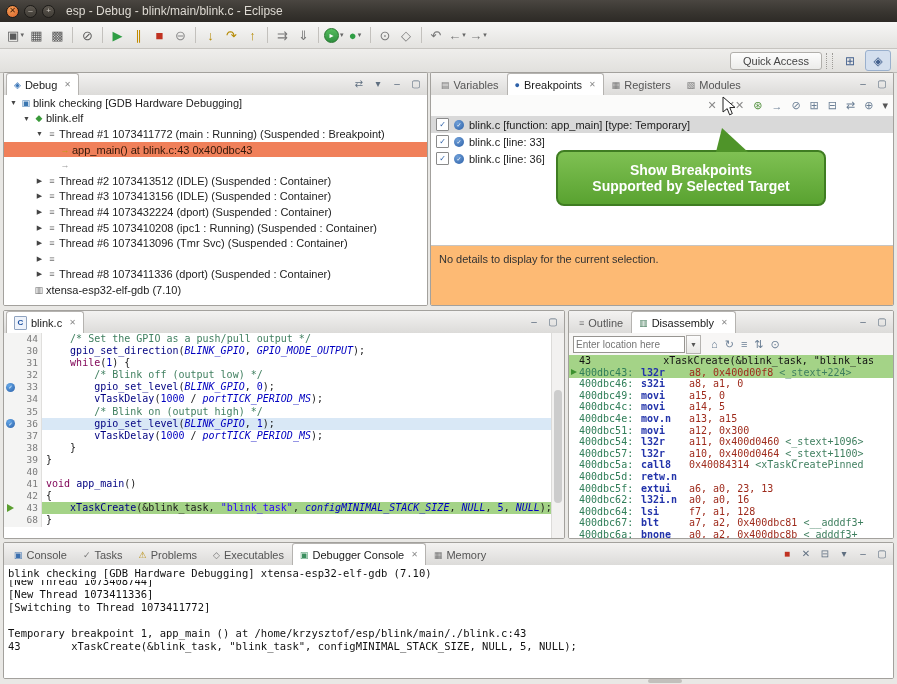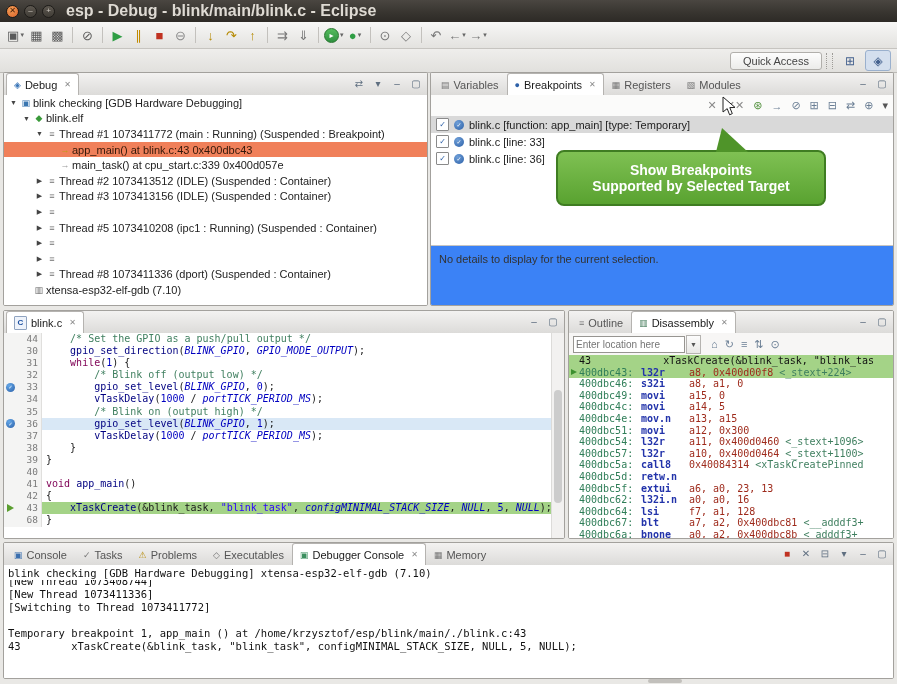--- a/index.html
+++ b/index.html
@@ -6,21 +6,21 @@
   #window{position:relative;width:897px;height:684px;background:#e9e8e5;overflow:hidden;
           font-family:"Liberation Sans",sans-serif;font-size:12px;color:#222;}
 
   
   .titlebar{position:absolute;left:0;top:0;right:0;height:22px;
     background:linear-gradient(#4a4641,#37342f 60%,#2d2a26);display:flex;align-items:center;padding:0 6px;gap:5px;}
   .wbtn{width:13px;height:13px;border-radius:50%;border:1px solid #1d1b18;display:flex;align-items:center;justify-content:center;
     font-size:8px;line-height:1;box-sizing:border-box;}
   .wbtn.close{background:radial-gradient(circle at 35% 30%,#f49d53,#d9632c);color:#47200a;}
   .wbtn.gray{background:linear-gradient(#5d5850,#403c36);color:#cfcac2;}
-  .wtitle{color:#dedad3;font-weight:bold;font-size:16px;margin-left:6px;white-space:nowrap;}
+  .wtitle{color:#dedad3;font-weight:normal;font-size:12px;margin-left:6px;white-space:nowrap;}
 
   
   .toolbar{position:absolute;top:22px;left:0;right:0;height:26px;background:linear-gradient(#f7f7f6,#e3e2df);
     border-bottom:1px solid #c6c4c0;display:flex;align-items:center;padding:0 5px;}
   .tb-btn{height:20px;min-width:19px;display:flex;align-items:center;justify-content:center;margin:0 1px;
     border-radius:3px;color:#5a5a5a;font-size:13px;cursor:default;}
   .tb-sep{width:1px;height:16px;background:#c3c1bd;margin:0 4px;}
   .dd{font-size:7px;color:#666;margin-left:1px;}
   .circle{width:13px;height:13px;border-radius:50%;background:linear-gradient(#55bd5e,#2f9040);color:#fff;font-size:8px;
     display:flex;align-items:center;justify-content:center;border:1px solid #27762f;}
@@ -61,21 +61,21 @@
   .bp-toolbar{position:absolute;top:22px;left:0;right:0;height:21px;background:#fbfbfa;display:flex;align-items:center;
     justify-content:flex-end;padding-right:5px;gap:9px;border-bottom:1px solid #eee;}
   .bpi{font-size:11px;color:#6b7f95;}
   .bp-list{position:absolute;top:43px;left:0;right:0;}
   .bprow{height:17px;display:flex;align-items:center;gap:5px;padding-left:5px;font-size:11px;white-space:nowrap;}
   .bprow.sel{background:#d9d9d9;}
   .cb{width:11px;height:11px;border:1px solid #8a8a8a;background:#fff;display:flex;align-items:center;justify-content:center;
     font-size:8px;color:#2d61a8;border-radius:1px;flex:none;}
   .bpdot{width:10px;height:10px;border-radius:50%;background:radial-gradient(circle at 35% 30%,#6f9fd8,#2d61a8);
     display:flex;align-items:center;justify-content:center;color:#fff;font-size:6px;flex:none;}
-  .bp-details{position:absolute;top:172px;left:0;right:0;bottom:0;border-top:1px solid #c7c5c2;background:#3b82f6;
+  .bp-details{position:absolute;top:172px;left:0;right:0;bottom:0;border-top:1px solid #c7c5c2;background:#fdba74;
     padding:7px 8px;font-size:11px;color:#333;}
 
   
   .tooltip{position:absolute;left:556px;top:150px;width:270px;height:56px;z-index:50;
     background:linear-gradient(#7fc153,#59a230);border:2px solid #3f7d22;border-radius:8px;color:#fff;font-weight:bold;
     font-size:14px;display:flex;flex-direction:column;align-items:center;justify-content:center;box-sizing:border-box;}
   .tt-tri{position:absolute;top:-24px;left:158px;width:0;height:0;
     border-left:6px solid transparent;border-right:26px solid transparent;border-bottom:24px solid #4f9429;}
   .cursor{position:absolute;left:722px;top:96px;z-index:60;}
 
@@ -265,44 +265,45 @@
           <span>Thread #1 1073411772 (main : Running) (Suspended : Breakpoint)</span>
         </div>
         <div class="trow sel" style="padding-left: 43px;">
           <span class="arrow"></span>
           <span class="ticn" style="color: rgb(192, 154, 26);">→</span>
           <span>app_main() at blink.c:43 0x400dbc43</span>
         </div>
         <div class="trow" style="padding-left: 43px;">
           <span class="arrow"></span>
           <span class="ticn" style="color: rgb(154, 154, 154);">→</span>
-          <span>main_task() at cpu_start.c:339 0x400d057e</span>
         </div>
         <div class="trow" style="padding-left: 30px;">
           <span class="arrow">▶</span>
           <span class="ticn" style="color: rgb(111, 111, 111);">≡</span>
           <span>Thread #2 1073413512 (IDLE) (Suspended : Container)</span>
         </div>
         <div class="trow" style="padding-left: 30px;">
           <span class="arrow">▶</span>
           <span class="ticn" style="color: rgb(111, 111, 111);">≡</span>
           <span>Thread #3 1073413156 (IDLE) (Suspended : Container)</span>
         </div>
         <div class="trow" style="padding-left: 30px;">
           <span class="arrow">▶</span>
           <span class="ticn" style="color: rgb(111, 111, 111);">≡</span>
+          <span>Thread #4 1073432224 (dport) (Suspended : Container)</span>
         </div>
         <div class="trow" style="padding-left: 30px;">
           <span class="arrow">▶</span>
           <span class="ticn" style="color: rgb(111, 111, 111);">≡</span>
           <span>Thread #5 1073410208 (ipc1 : Running) (Suspended : Container)</span>
         </div>
         <div class="trow" style="padding-left: 30px;">
           <span class="arrow">▶</span>
           <span class="ticn" style="color: rgb(111, 111, 111);">≡</span>
+          <span>Thread #6 1073413096 (Tmr Svc) (Suspended : Container)</span>
         </div>
         <div class="trow" style="padding-left: 30px;">
           <span class="arrow">▶</span>
           <span class="ticn" style="color: rgb(111, 111, 111);">≡</span>
         </div>
         <div class="trow" style="padding-left: 30px;">
           <span class="arrow">▶</span>
           <span class="ticn" style="color: rgb(111, 111, 111);">≡</span>
           <span>Thread #8 1073411336 (dport) (Suspended : Container)</span>
         </div>

